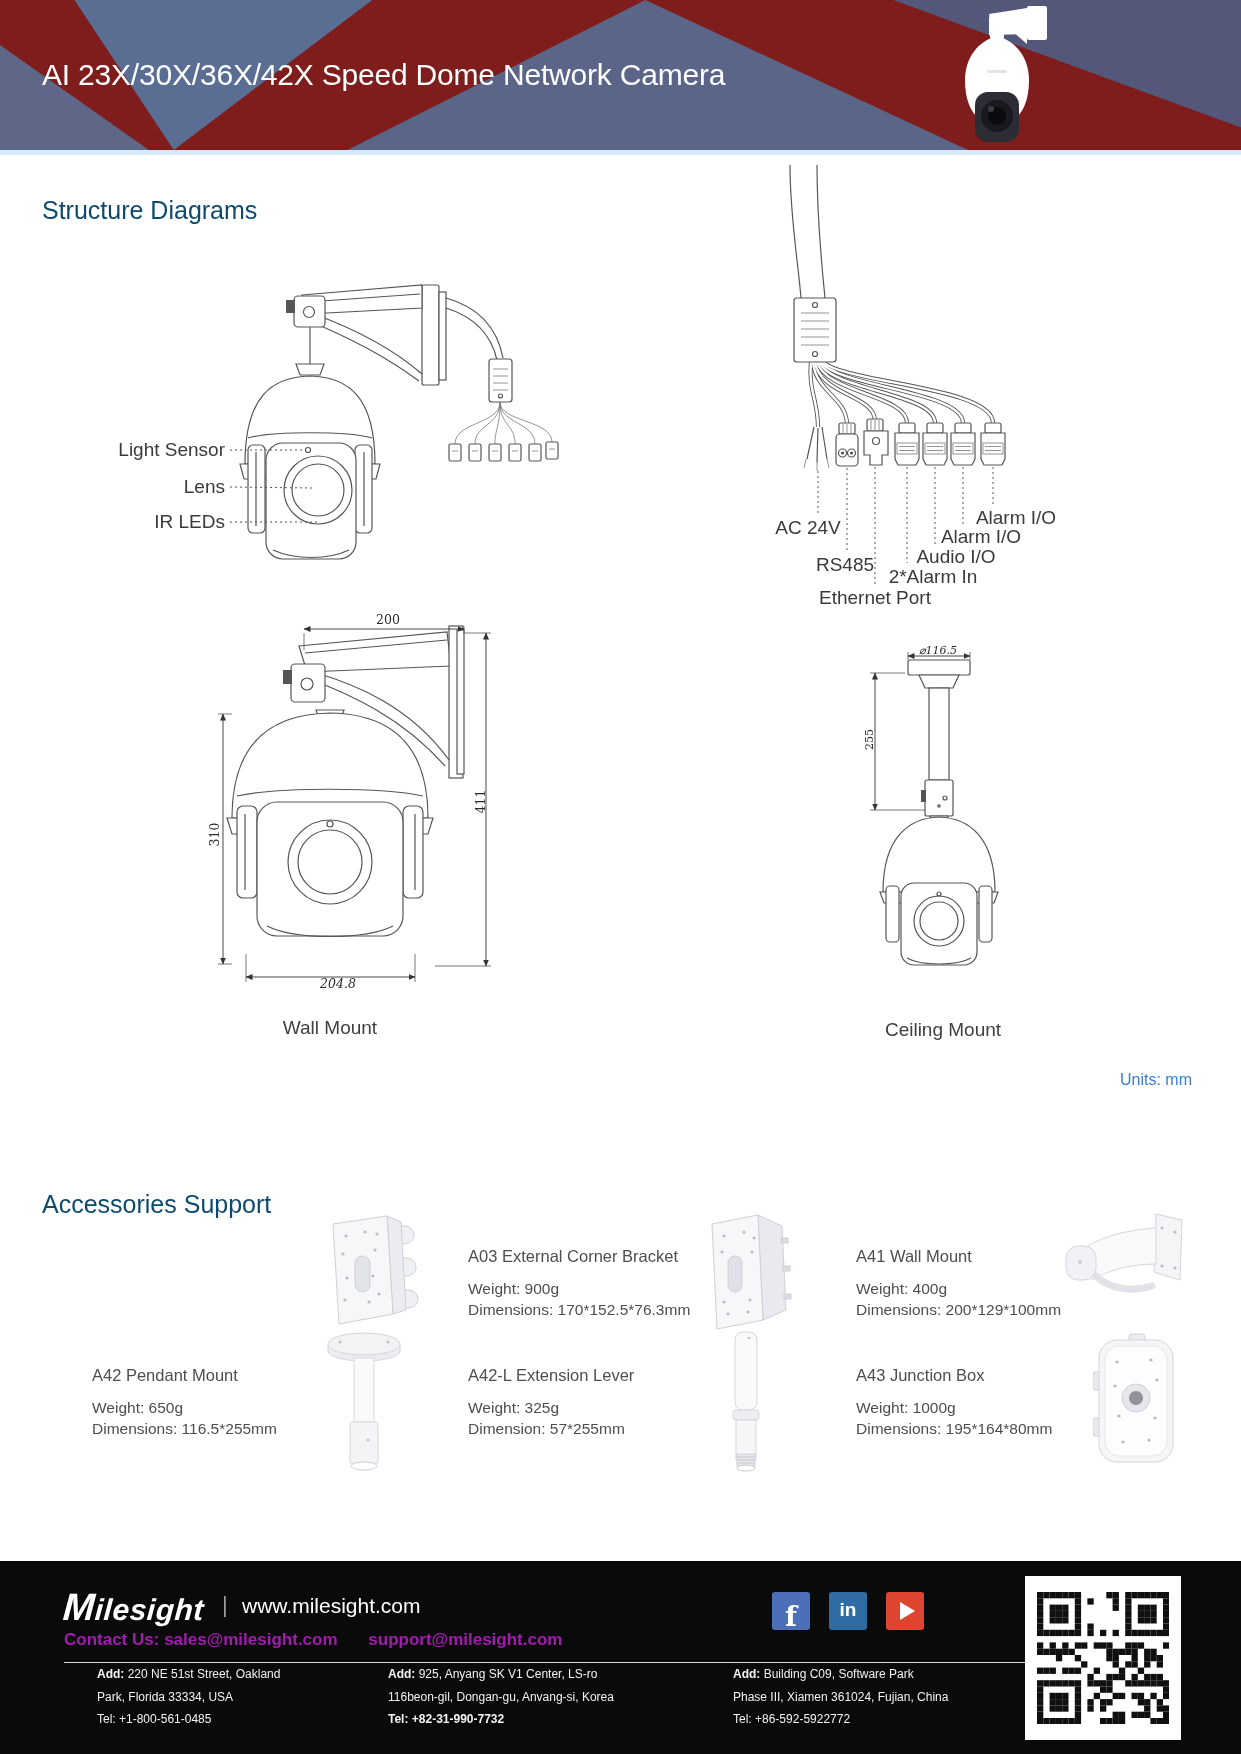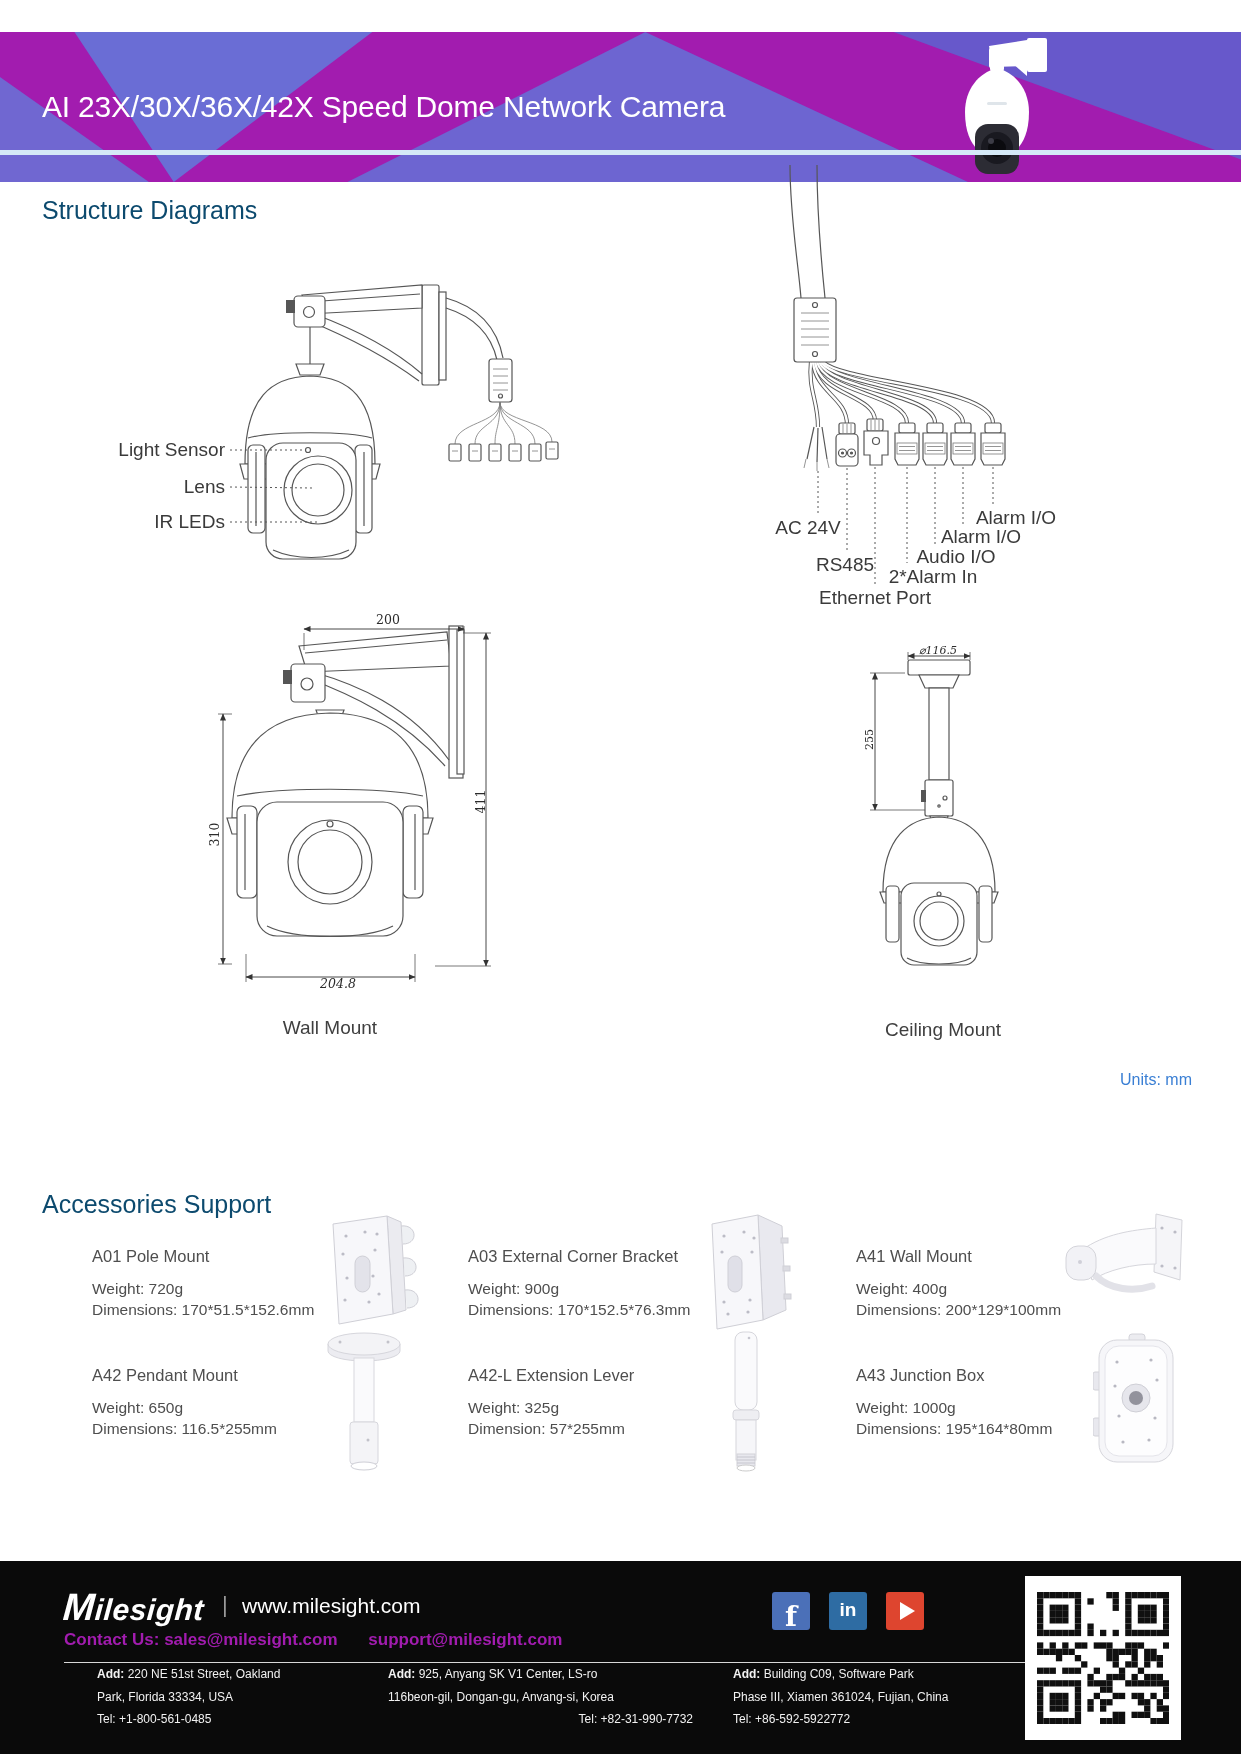--- a/index.html
+++ b/index.html
@@ -1,20 +1,20 @@
 <!DOCTYPE html>
 <html><head>
 <meta charset="utf-8">
 <style>
   html,body{margin:0;padding:0;background:#ffffff;}
   body{font-family:"Liberation Sans",sans-serif;}
   .page{position:relative;width:1241px;height:1754px;background:#ffffff;overflow:hidden;}
 
   
-  .hero{position:absolute;left:0;top:0;width:1241px;height:150px;background:#a21caf;overflow:hidden;margin-top:32px;}
+  .hero{position:absolute;left:0;top:0;width:1241px;height:150px;background:#7f1d1d;overflow:hidden;}
   .tri{position:absolute;top:0;bottom:0;left:0;right:0;}
   .tri.t1{background:#3db1f4;clip-path:polygon(6% 0,30% 0,14% 100%);opacity:.55;}
   .tri.t2{background:#38aef4;clip-path:polygon(28% 100%,52% 0,78% 100%);opacity:.5;}
   .tri.t3{background:#1ea2ee;clip-path:polygon(72% 0,100% 0,100% 85%);opacity:.45;}
   .tri.t4{background:#3db1f4;clip-path:polygon(0 100%,0 30%,12% 100%);opacity:.5;}
   .hero-title{position:absolute;left:42px;top:58px;font-size:30px;font-weight:500;color:#ffffff;letter-spacing:-.2px;}
   .hero-strip{position:absolute;left:0;top:150px;width:1241px;height:5px;background:#d5e9f7;}
   .hero-cam{position:absolute;left:945px;top:4px;width:118px;height:142px;}
 
   
@@ -79,21 +79,21 @@
   .logo{position:absolute;left:63px;top:1586px;font-size:30px;font-style:italic;font-weight:600;color:#ffffff;transform:skewX(-4deg);letter-spacing:.5px;}
   .logo::first-letter{font-size:38px;}
   .logo-sep{position:absolute;left:222px;top:1592px;font-size:22px;color:#9a9a9a;font-weight:300;}
   .website{position:absolute;left:242px;top:1594px;font-size:21px;color:#ffffff;}
   .contact{position:absolute;left:64px;top:1630px;font-size:17px;font-weight:600;color:#a21caf;}
   .contact .em2{margin-left:26px;}
   .fdivider{position:absolute;left:64px;top:1662px;width:966px;height:1px;background:#d8d8d8;}
   .addr{position:absolute;top:1663px;font-size:12px;line-height:22.5px;color:#f2f2f2;margin-left:33px;}
   .addr b{font-weight:700;}
   .a1{left:64px;width:278px;} .a2{left:355px;width:305px;} .a3{left:700px;width:318px;}
-  .tel-bold{font-weight:400;text-align:right;}
+  .tel-bold{font-weight:700;}
   .icon{position:absolute;top:1592px;width:38px;height:38px;border-radius:3px;}
   .icon.fb{left:772px;background:#4b70b8;}
   .icon.li{left:829px;background:#2e6ca3;}
   .icon.yt{left:886px;background:#de452f;}
   .icon .glyph{position:absolute;left:0;right:0;bottom:-3px;text-align:center;color:#fff;font-weight:700;font-size:28px;font-family:"DejaVu Serif",serif;}
   .icon .glyph-in{position:absolute;left:0;right:0;top:7px;text-align:center;color:#fff;font-weight:700;font-size:19px;}
   .icon .play{position:absolute;left:14px;top:10px;width:0;height:0;border-left:15px solid #ffffff;border-top:9px solid transparent;border-bottom:9px solid transparent;}
   .qr-box{position:absolute;left:1025px;top:1576px;width:156px;height:164px;background:#ffffff;}
   .qr-box svg{position:absolute;left:12px;top:16px;}
 </style>
@@ -385,25 +385,20 @@
   <div class="dimtxt d-2048">204.8</div>
   <div class="dimtxt d-diam">⌀116.5</div>
   <div class="dimtxt d-255">255</div>
 
   <div class="caption cap-wall">Wall Mount</div>
   <div class="caption cap-ceil">Ceiling  Mount</div>
   <div class="units">Units: mm</div>
 
   <div class="sec-head h-access">Accessories Support</div>
 
-  <div class="acc-text c1">
-    <p class="acc-name">A01 Pole Mount</p>
-    <p class="acc-line">Weight: 720g</p>
-    <p class="acc-line">Dimensions: 170*51.5*152.6mm</p>
-  </div>
   <div class="acc-text c2">
     <p class="acc-name">A03 External Corner Bracket</p>
     <p class="acc-line">Weight: 900g</p>
     <p class="acc-line">Dimensions: 170*152.5*76.3mm</p>
   </div>
   <div class="acc-text c3">
     <p class="acc-name">A41 Wall Mount</p>
     <p class="acc-line">Weight: 400g</p>
     <p class="acc-line">Dimensions: 200*129*100mm</p>
   </div>

